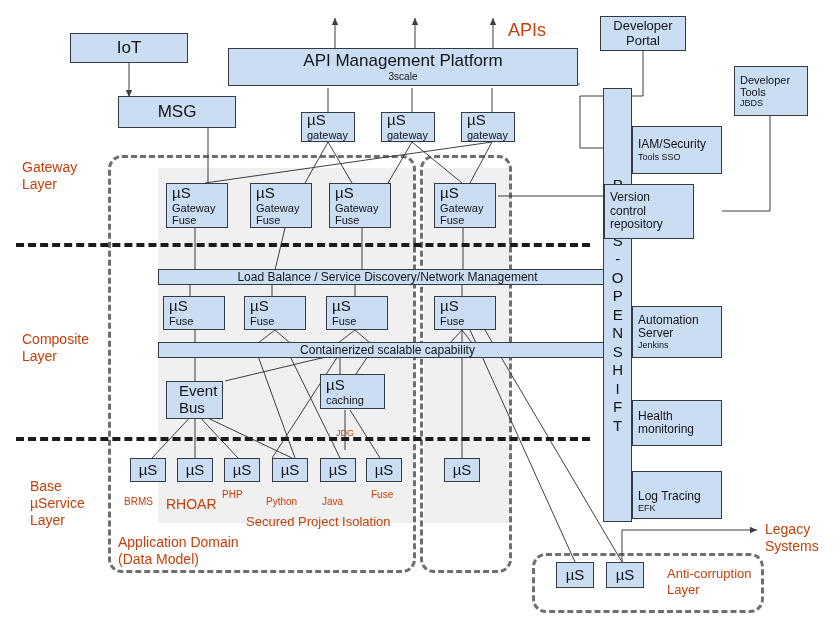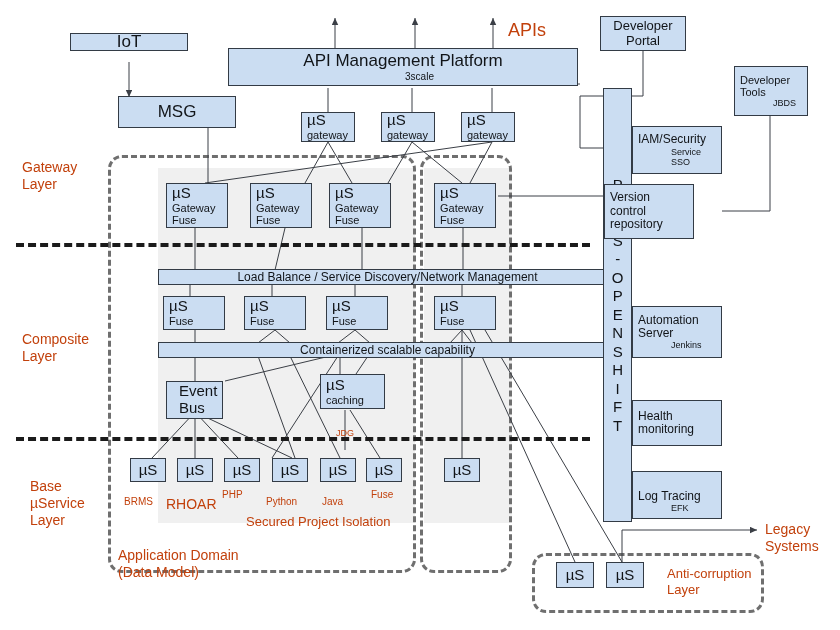--- a/index.html
+++ b/index.html
@@ -20,21 +20,21 @@
     background:#cbddf2;
     border:1px solid #333b45;
     display:flex;
     flex-direction:column;
     justify-content:center;
     color:#111418;
     line-height:1.12;
   }
   .box .t1{font-size:15px;}
   .box .t2{font-size:11px;}
-  .box .t3{font-size:9px;margin-left:33px;}
+  .box .t3{font-size:9px;}
   .pad{padding-left:5px;padding-right:4px;}
   .ctr{align-items:center;text-align:center;}
   .lft{align-items:flex-start;text-align:left;}
 
   
   .lbl{
     position:absolute;
     color:#c2410c;
     white-space:pre;
     line-height:1.2;
@@ -176,21 +176,21 @@
     <path class="w" d="M350,410 L380,458"></path>
 
     <path class="w" d="M462,330 L462,458"></path>
 
     <path class="w" d="M470,330 L575,562"></path>
     <path class="w" d="M485,330 L622,562"></path>
 
     <path class="w" d="M622,562 L622,530 L757,530" marker-end="url(#ah)"></path>
   </svg>
 
-  <div class="box ctr" style="left:70px;top:33px;width:118px;height:18px;">
+  <div class="box ctr" style="left:70px;top:33px;width:118px;height:30px;">
     <div class="t1" style="font-size:17px;">IoT</div>
   </div>
 
   <div class="box ctr" style="left:118px;top:96px;width:118px;height:32px;">
     <div class="t1" style="font-size:17px;">MSG</div>
   </div>
 
   <div class="box ctr" style="left:228px;top:48px;width:350px;height:38px;">
     <div class="t1" style="font-size:17px;">API Management Platform</div>
     <div class="t3" style="font-size:10px;margin-top:1px;">3scale</div>
@@ -315,32 +315,32 @@
   </div>
 
   <div class="lbl" style="left:124px;top:496px;font-size:10px;">BRMS</div>
   <div class="lbl" style="left:166px;top:496px;font-size:14px;">RHOAR</div>
   <div class="lbl" style="left:222px;top:489px;font-size:10px;">PHP</div>
   <div class="lbl" style="left:266px;top:496px;font-size:10px;">Python</div>
   <div class="lbl" style="left:322px;top:496px;font-size:10px;">Java</div>
   <div class="lbl" style="left:371px;top:489px;font-size:10px;">Fuse</div>
 
   <div class="lbl" style="left:246px;top:514px;font-size:13px;">Secured Project Isolation</div>
-  <div class="lbl" style="left:118px;top:547px;font-size:14px;">Application Domain
+  <div class="lbl" style="left:118px;top:534px;font-size:14px;">Application Domain
 (Data Model)</div>
   <div class="lbl" style="left:667px;top:566px;font-size:13px;">Anti-corruption
 Layer</div>
 
   <div class="paas" style="left:603px;top:88px;width:29px;height:434px;">
     <span>PaaS-OPENSHIFT</span>
   </div>
 
   <div class="box lft pad" style="left:632px;top:126px;width:90px;height:48px;">
     <div class="t2" style="font-size:12px;white-space:pre;">IAM/Security</div>
-    <div class="t3">Service SSO</div>
+    <div class="t3">Tools SSO</div>
   </div>
 
   <div class="box lft pad" style="left:604px;top:184px;width:90px;height:55px;">
     <div class="t2" style="font-size:12px;white-space:pre;">Version
 control
 repository</div>
   </div>
 
   <div class="box lft pad" style="left:632px;top:306px;width:90px;height:52px;">
     <div class="t2" style="font-size:12px;white-space:pre;">Automation

